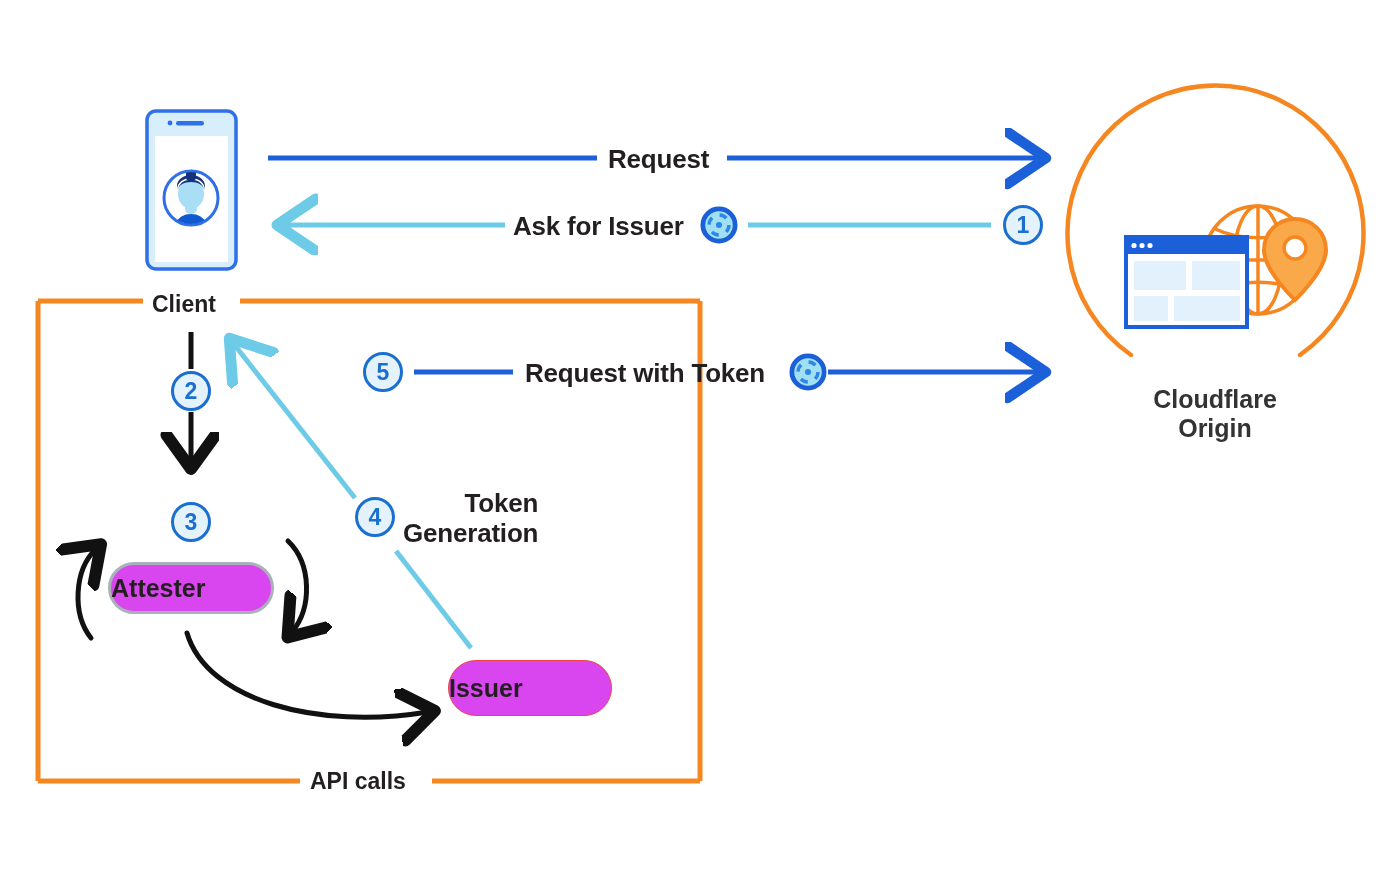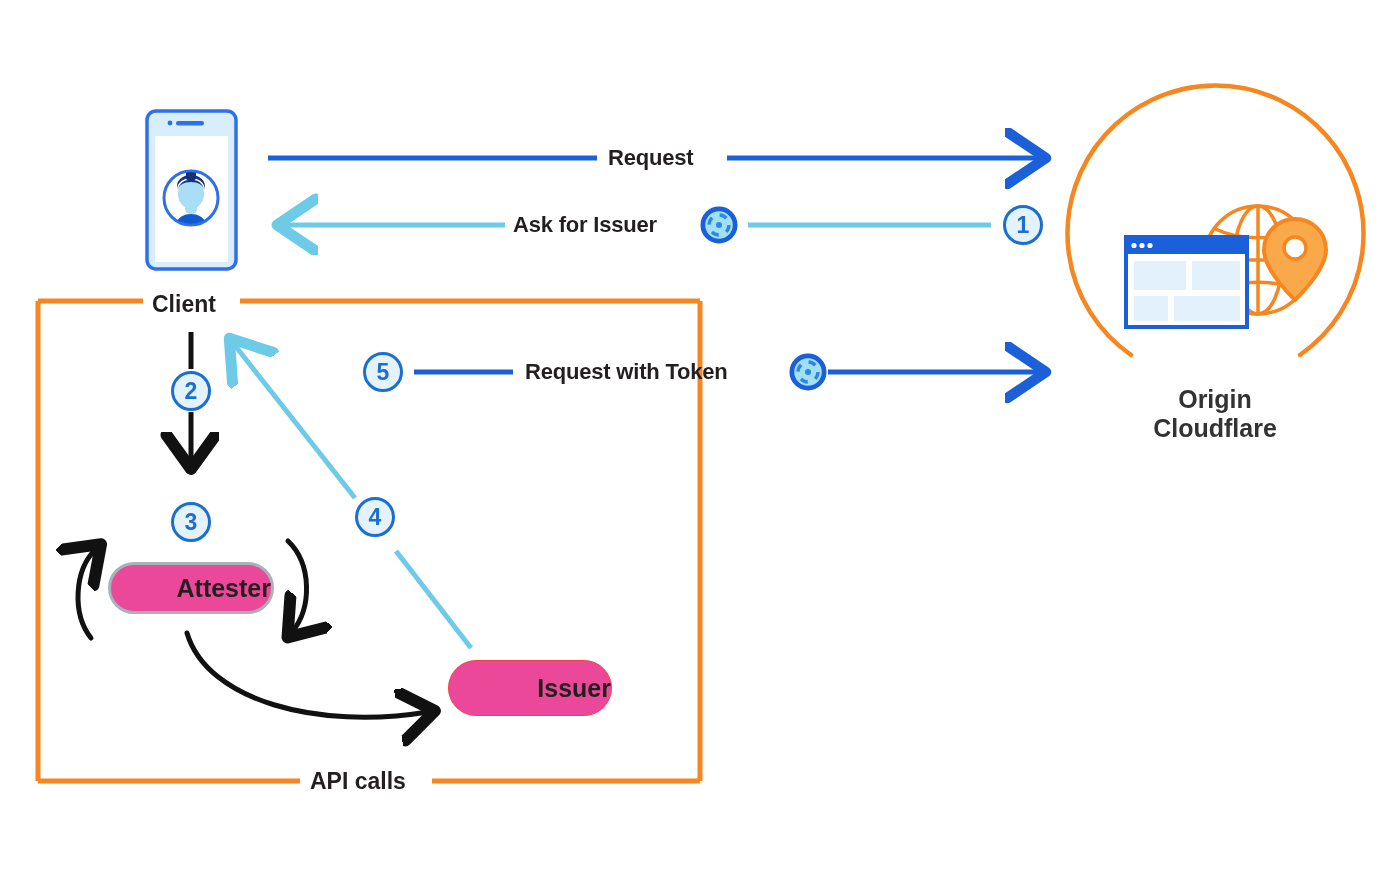--- a/index.html
+++ b/index.html
@@ -25,21 +25,21 @@
     height: 882px;
   }
   .lbl {
     position: absolute;
     font-family: "Liberation Sans", sans-serif;
     font-weight: bold;
     color: #231f20;
     white-space: nowrap;
     line-height: 1.15;
   }
-  .lbl-flow { font-size: 22px; letter-spacing: -0.2px; text-align: right; }
+  .lbl-flow { font-size: 26px; letter-spacing: -0.2px; text-align: right; }
   .lbl-caption { font-size: 23px; }
   .lbl-origin {
     font-size: 25px;
     text-align: center;
     white-space: normal;
     color: #333333;
   }
   .num {
     position: absolute;
     width: 40px;
@@ -53,24 +53,24 @@
     font-weight: bold;
     font-size: 23px;
     display: flex;
     align-items: center;
     justify-content: center;
   }
   .pill {
     position: absolute;
     box-sizing: border-box;
     border-radius: 40px;
-    background: #ec4899;
+    background: #d946ef;
     display: flex;
     align-items: center;
-    justify-content: flex-end;
+    justify-content: flex-start;
     font-family: "Liberation Sans", sans-serif;
     font-weight: bold;
     font-size: 25px;
     color: #231f20;
   }
   .pill-attester { border: 3px solid #a9b2b9; }
   .pill-issuer   { border: 1px solid #ef4444; }
   .tok {
     position: absolute;
     width: 38px;
@@ -217,23 +217,27 @@
   <div class="pill pill-issuer" style="left:448px; top:660px; width:164px; height:56px;">
     <span>Issuer</span>
   </div>
 
   <div class="lbl lbl-flow" style="left:608px; top:145px;">Request</div>
 
   <div class="lbl lbl-flow" style="left:513px; top:212px;">Ask for Issuer</div>
 
   <div class="lbl lbl-flow" style="left:525px; top:359px;">Request with Token</div>
 
+  <div class="lbl lbl-flow" style="left:403px; top:489px;">
+    <div>Token</div>
+    <div>Generation</div>
+  </div>
 
   <div class="lbl lbl-caption" style="left:152px; top:291px;">Client</div>
 
   <div class="lbl lbl-caption" style="left:310px; top:768px;">API calls</div>
 
   <div class="lbl lbl-origin" style="left:1115px; top:385px; width:200px;">
+    <div>Cloudflare</div>
     <div>Origin</div>
-    <div>Cloudflare</div>
   </div>
 
 </div>
 
 </body></html>

